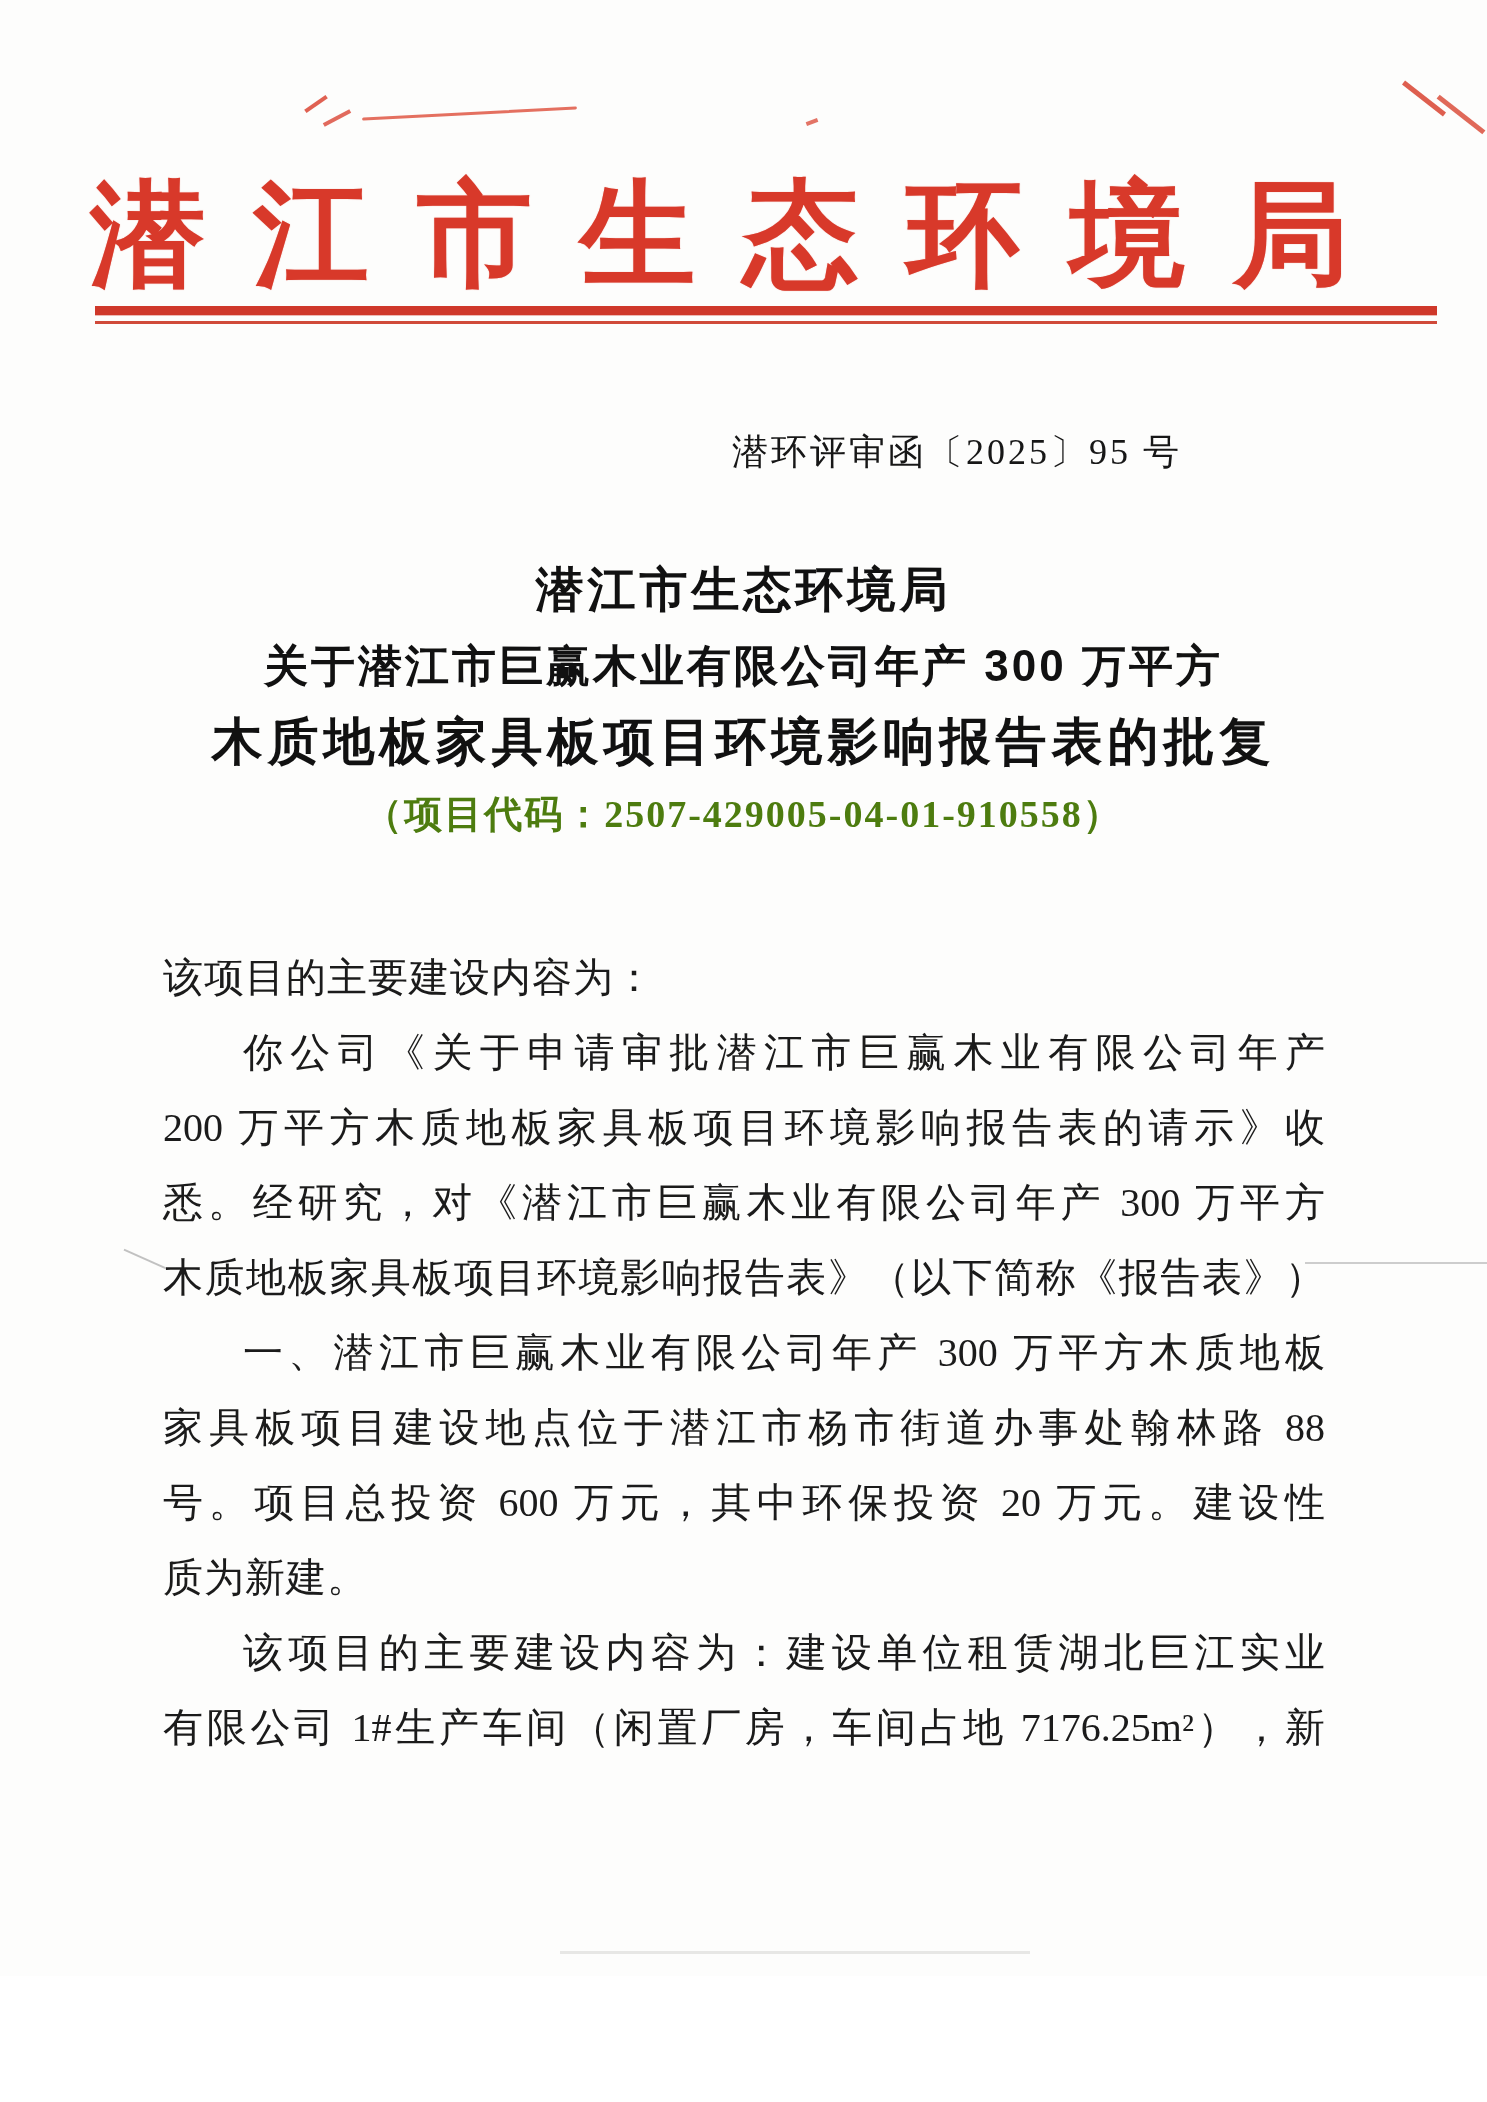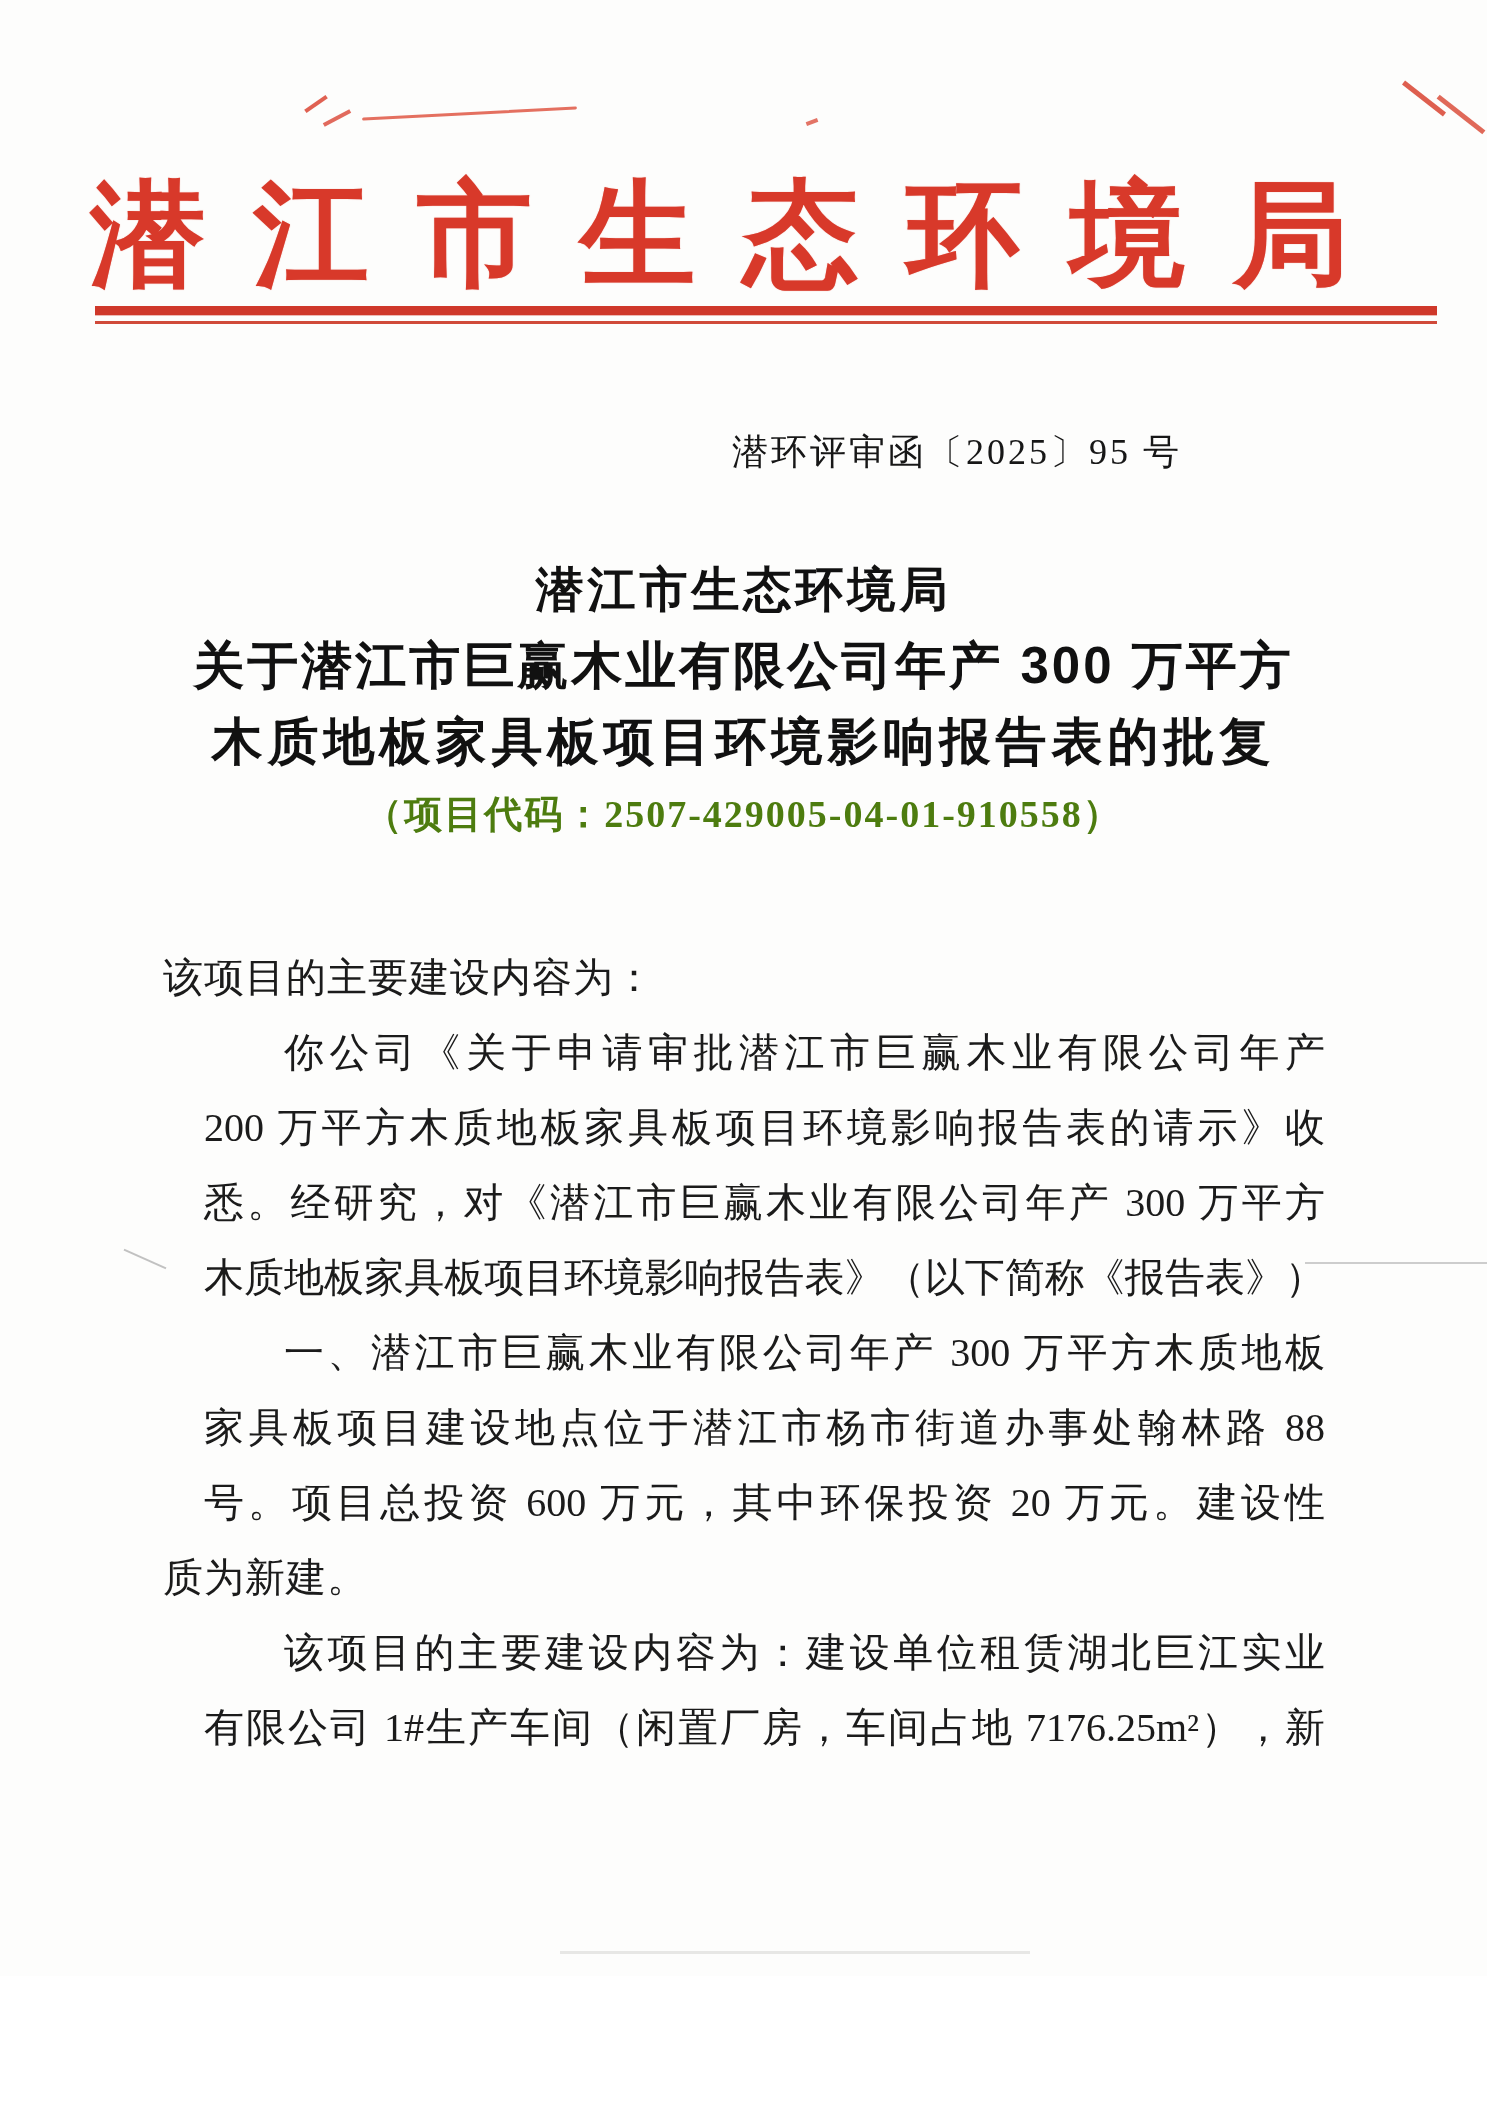--- a/index.html
+++ b/index.html
@@ -67,21 +67,21 @@
     position: absolute;
     top: 552px;
     left: 0;
     width: 100%;
     text-align: center;
     font-family: "Liberation Sans", sans-serif;
     font-weight: 700;
     color: #111;
   }
   .title-l1 { font-size: 48px; line-height: 76px; letter-spacing: 4px; }
-  .title-l2 { font-size: 51px; line-height: 76px; letter-spacing: 3px; }
+  .title-l2 { font-size: 44px; line-height: 76px; letter-spacing: 3px; }
   .title-l3 { font-size: 51px; line-height: 76px; letter-spacing: 5px; text-align: center; }
   .project-code {
     margin-top: 6px;
     font-family: "Liberation Serif", serif;
     font-weight: 700;
     font-size: 38px;
     line-height: 56px;
     letter-spacing: 2px;
     color: #4d7c0f;
   }
@@ -99,21 +99,20 @@
     height: 75px;
     line-height: 75px;
     letter-spacing: 1px;
     white-space: nowrap;
   }
   .body-line.j {
     white-space: normal;
     text-align: justify;
     text-align-last: justify;
     letter-spacing: 0;
-    margin-left: 41px;
   }
   .body-line.ind { text-indent: 2em; }
 
   
   .page-number {
     position: absolute;
     top: 1978px;
     left: 0;
     width: 100%;
     text-align: center;

